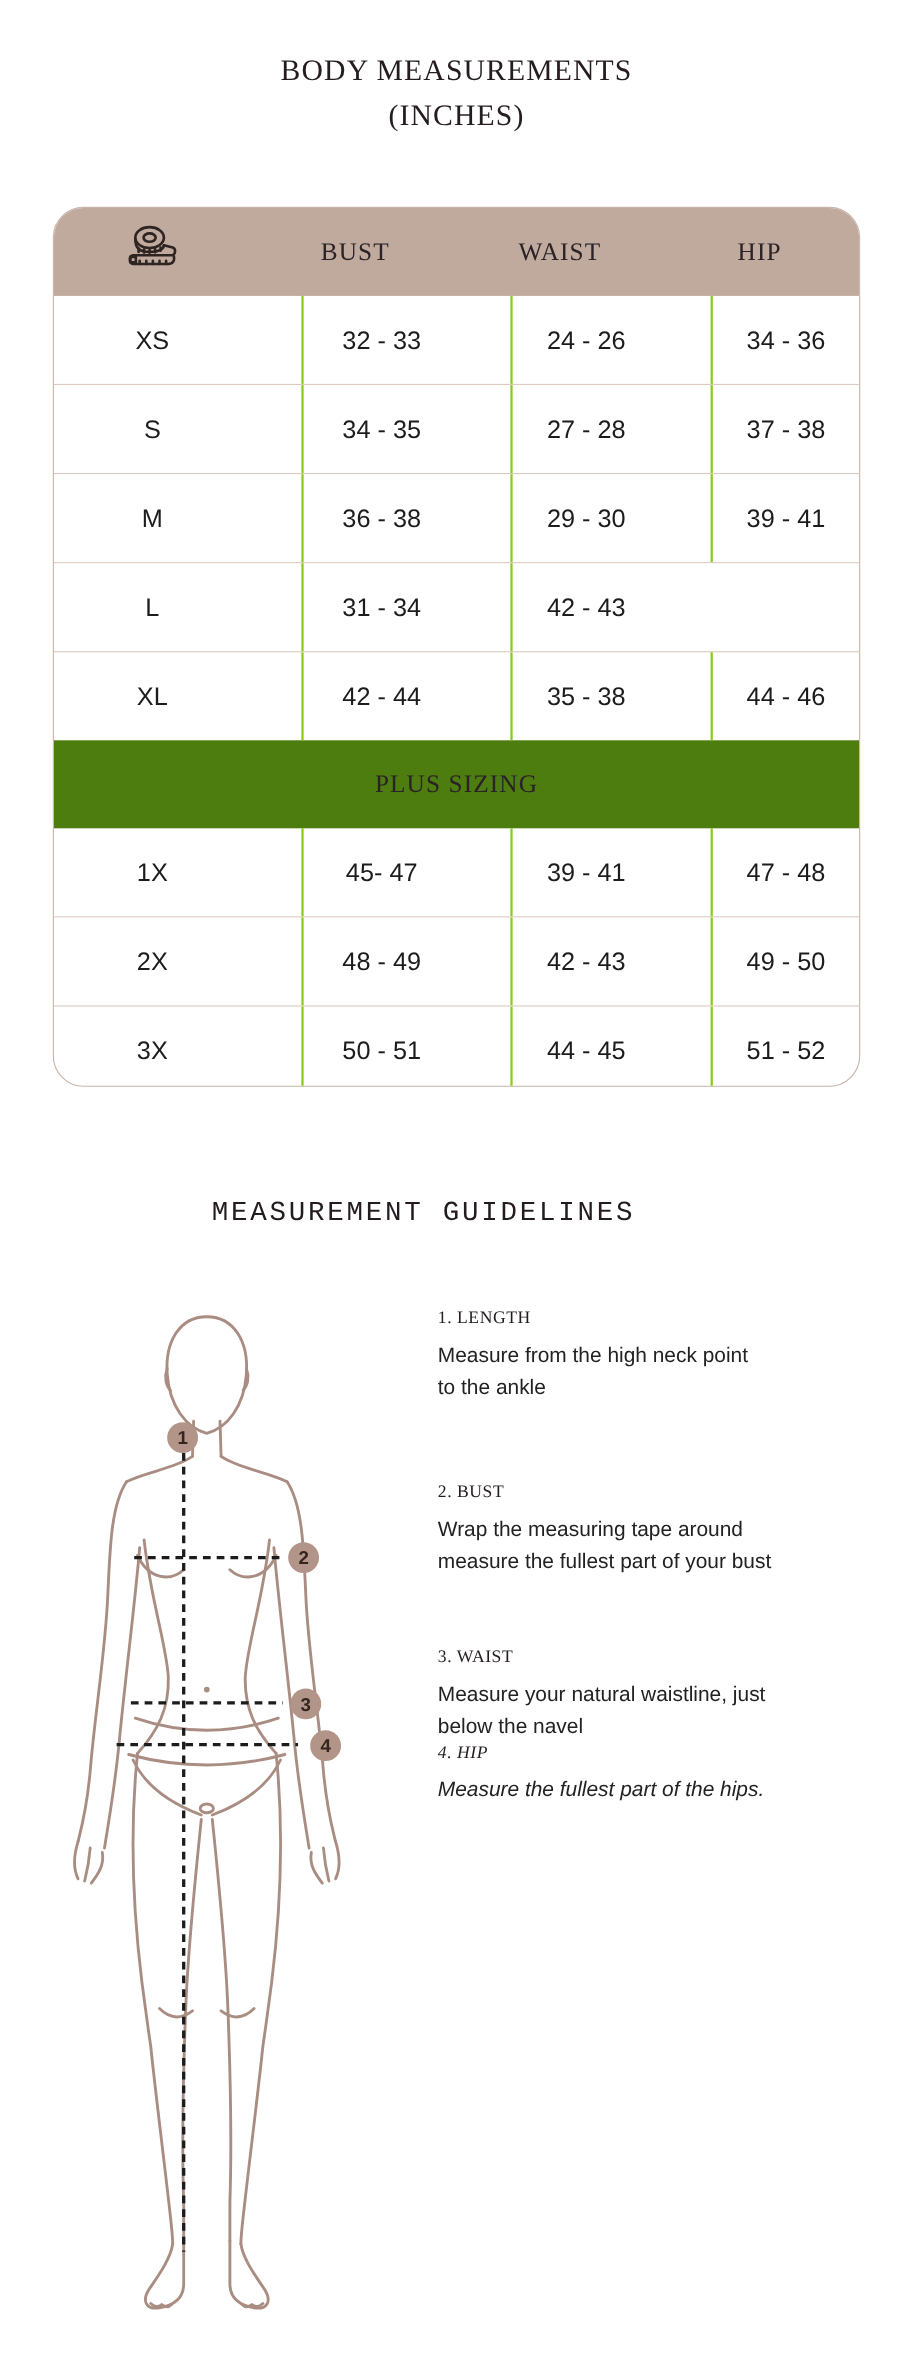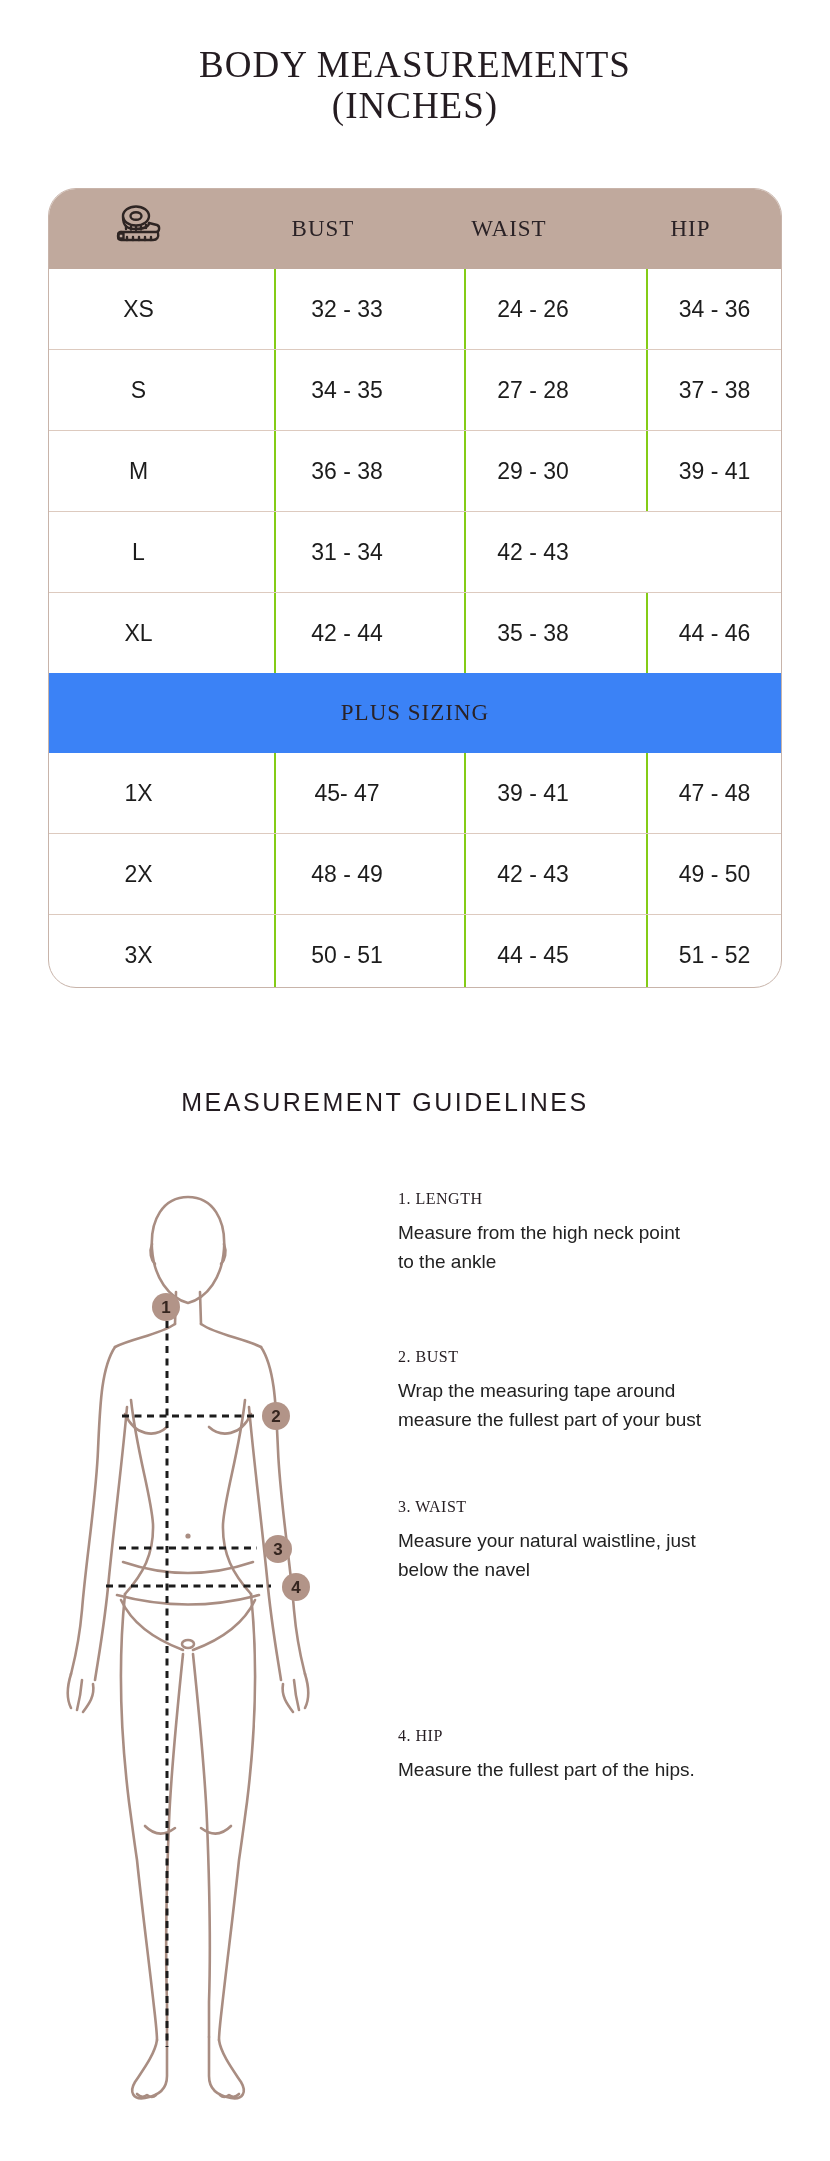--- a/index.html
+++ b/index.html
@@ -1,38 +1,38 @@
 <!DOCTYPE html>
 <html><head>
 <meta charset="utf-8">
 <style>
   html,body{margin:0;padding:0;background:#ffffff;}
   body{width:830px;height:2161px;position:relative;font-family:"Liberation Sans","DejaVu Sans",sans-serif;color:#1c1c1c;}
   .abs{position:absolute;}
 
   
   .page-title{left:0;top:44px;width:830px;text-align:center;
-    font-family:"Liberation Serif","DejaVu Serif",serif;font-size:37px;line-height:41px;
+    font-family:"Liberation Serif","DejaVu Serif",serif;font-size:27px;line-height:41px;
     letter-spacing:1px;color:#241c21;}
 
   
   .size-table{left:48px;top:188px;width:734px;height:800px;background:#fff;
     border:1px solid #c8b4aa;border-radius:28px;overflow:hidden;box-sizing:border-box;}
   .t-row{display:grid;grid-template-columns:179px 190px 182px 181px;height:80px;}
   .t-row .cell{display:flex;align-items:center;justify-content:center;font-size:23px;color:#1c1c1c;}
   .t-head{background:#c0a99d;}
   .t-head .cell{font-family:"Liberation Serif","DejaVu Serif",serif;font-size:23px;letter-spacing:1px;color:#2a2226;}
   .t-body .cell + .cell{border-left:2px solid #84cc16;margin-left:46px;}
   .t-line{border-top:1px solid #ddcabf;}
-  .t-band{height:80px;background:#3b82f6;display:flex;align-items:center;justify-content:center;
+  .t-band{height:80px;background:#4d7c0f;display:flex;align-items:center;justify-content:center;
     font-family:"Liberation Serif","DejaVu Serif",serif;font-size:23px;letter-spacing:1px;color:#2a2226;}
 
   
   .guide-heading{left:0;top:1088px;width:770px;text-align:center;
-    font-family:Liberation Sans, sans-serif;font-size:25px;letter-spacing:2.5px;color:#231b20;}
+    font-family:Liberation Mono, monospace;font-size:25px;letter-spacing:2.5px;color:#231b20;}
 
   .guide-item{left:398px;width:360px;}
   .guide-item .g-title{font-family:"Liberation Serif","DejaVu Serif",serif;font-size:16px;letter-spacing:0.5px;color:#241c21;}
   .guide-item .g-desc{margin-top:10px;font-size:19px;line-height:29px;color:#222;white-space:pre-line;}
 
   .figure-wrap{left:55px;top:1192px;width:280px;height:950px;}
   svg text{font-family:"Liberation Sans","DejaVu Sans",sans-serif;}
 </style>
 </head>
 <body>
@@ -126,21 +126,21 @@
 <div class="abs guide-item" style="top:1348px;">
   <div class="g-title">2. BUST</div>
   <div class="g-desc">Wrap the measuring tape around
 measure the fullest part of your bust</div>
 </div>
 <div class="abs guide-item" style="top:1498px;">
   <div class="g-title">3. WAIST</div>
   <div class="g-desc">Measure your natural waistline, just
 below the navel</div>
 </div>
-<div class="abs guide-item" style="top:1727px;">
+<div class="abs guide-item" style="top:1585px;font-style:italic;">
   <div class="g-title">4. HIP</div>
   <div class="g-desc">Measure the fullest part of the hips.</div>
 </div>
 
 <div class="abs figure-wrap">
   <svg width="280" height="950" viewBox="0 0 280 950">
     <g stroke="#a98d82" fill="none" stroke-width="2.6" stroke-linecap="round" stroke-linejoin="round">
 
       <path d="M133,5 C158,5 171,28 169,57 C167,86 152,106 133,111 C114,106 99,86 97,57 C95,28 108,5 133,5"></path>
       <path d="M97,52 C94,60 96,68 100,72"></path>

